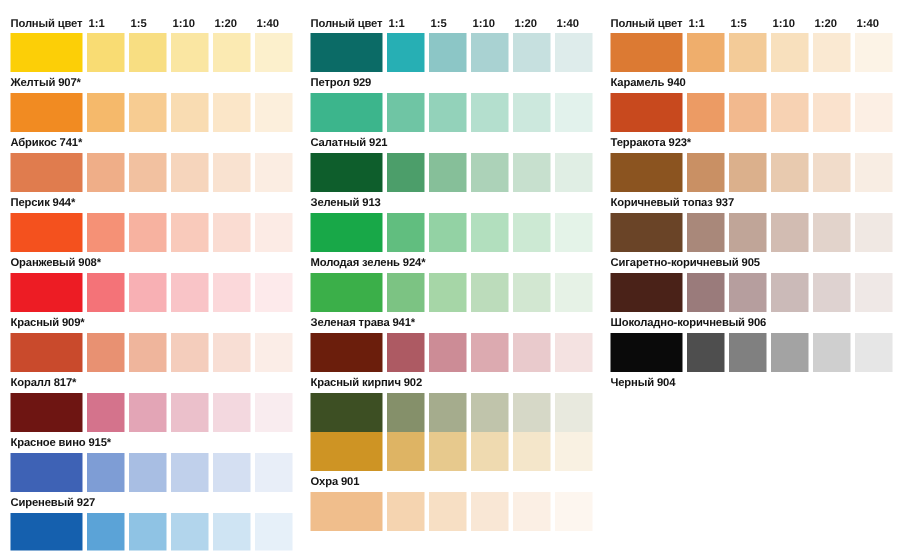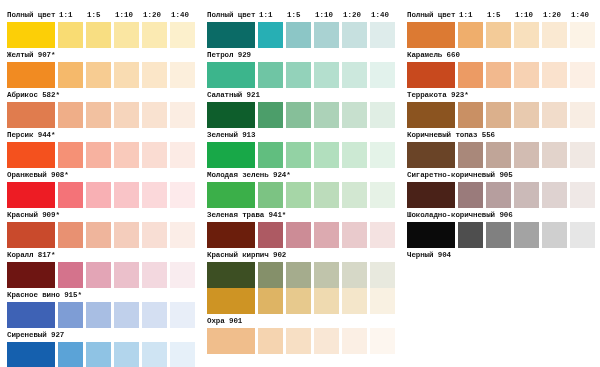--- a/index.html
+++ b/index.html
@@ -16,21 +16,20 @@
   #chart {
     display: flex;
     width: 600px;
     height: 367px;
   }
   .column {
     width: 200px;
     position: relative;
     padding-top: 8px;
     box-sizing: border-box;
-    font-family: Liberation Mono, monospace;
   }
   .col-header {
     display: flex;
     align-items: center;
     height: 14px;
     padding-left: 7px;
     box-sizing: border-box;
   }
   .hdr-full {
     font-size: 7.5px;
@@ -109,21 +108,21 @@
         </div>
         <div class="group">
           <div class="swatch-row">
             <div class="sw-main" style="background: rgb(241, 139, 34);"></div>
             <div class="sw" style="background: rgb(245, 185, 107);"></div>
             <div class="sw" style="background: rgb(247, 204, 146);"></div>
             <div class="sw" style="background: rgb(249, 220, 178);"></div>
             <div class="sw" style="background: rgb(251, 230, 200);"></div>
             <div class="sw" style="background: rgb(252, 239, 220);"></div>
           </div>
-          <div class="row-label">Абрикос 582*</div>
+          <div class="row-label">Абрикос 741*</div>
         </div>
         <div class="group">
           <div class="swatch-row">
             <div class="sw-main" style="background: rgb(224, 124, 78);"></div>
             <div class="sw" style="background: rgb(239, 174, 136);"></div>
             <div class="sw" style="background: rgb(242, 193, 160);"></div>
             <div class="sw" style="background: rgb(246, 213, 188);"></div>
             <div class="sw" style="background: rgb(249, 226, 208);"></div>
             <div class="sw" style="background: rgb(251, 237, 226);"></div>
           </div>
@@ -319,21 +318,21 @@
     <div>
         <div class="group">
           <div class="swatch-row">
             <div class="sw-main" style="background: rgb(220, 122, 51);"></div>
             <div class="sw" style="background: rgb(239, 174, 108);"></div>
             <div class="sw" style="background: rgb(243, 203, 152);"></div>
             <div class="sw" style="background: rgb(248, 224, 189);"></div>
             <div class="sw" style="background: rgb(250, 233, 210);"></div>
             <div class="sw" style="background: rgb(252, 243, 230);"></div>
           </div>
-          <div class="row-label">Карамель 660</div>
+          <div class="row-label">Карамель 940</div>
         </div>
         <div class="group">
           <div class="swatch-row">
             <div class="sw-main" style="background: rgb(200, 73, 30);"></div>
             <div class="sw" style="background: rgb(236, 155, 100);"></div>
             <div class="sw" style="background: rgb(242, 185, 142);"></div>
             <div class="sw" style="background: rgb(247, 210, 179);"></div>
             <div class="sw" style="background: rgb(250, 226, 205);"></div>
             <div class="sw" style="background: rgb(252, 239, 228);"></div>
           </div>
@@ -341,21 +340,21 @@
         </div>
         <div class="group">
           <div class="swatch-row">
             <div class="sw-main" style="background: rgb(139, 84, 32);"></div>
             <div class="sw" style="background: rgb(201, 144, 100);"></div>
             <div class="sw" style="background: rgb(219, 176, 140);"></div>
             <div class="sw" style="background: rgb(232, 202, 175);"></div>
             <div class="sw" style="background: rgb(241, 220, 202);"></div>
             <div class="sw" style="background: rgb(248, 237, 227);"></div>
           </div>
-          <div class="row-label">Коричневый топаз 556</div>
+          <div class="row-label">Коричневый топаз 937</div>
         </div>
         <div class="group">
           <div class="swatch-row">
             <div class="sw-main" style="background: rgb(106, 68, 39);"></div>
             <div class="sw" style="background: rgb(169, 136, 122);"></div>
             <div class="sw" style="background: rgb(192, 165, 152);"></div>
             <div class="sw" style="background: rgb(210, 188, 178);"></div>
             <div class="sw" style="background: rgb(226, 211, 203);"></div>
             <div class="sw" style="background: rgb(240, 232, 227);"></div>
           </div>

